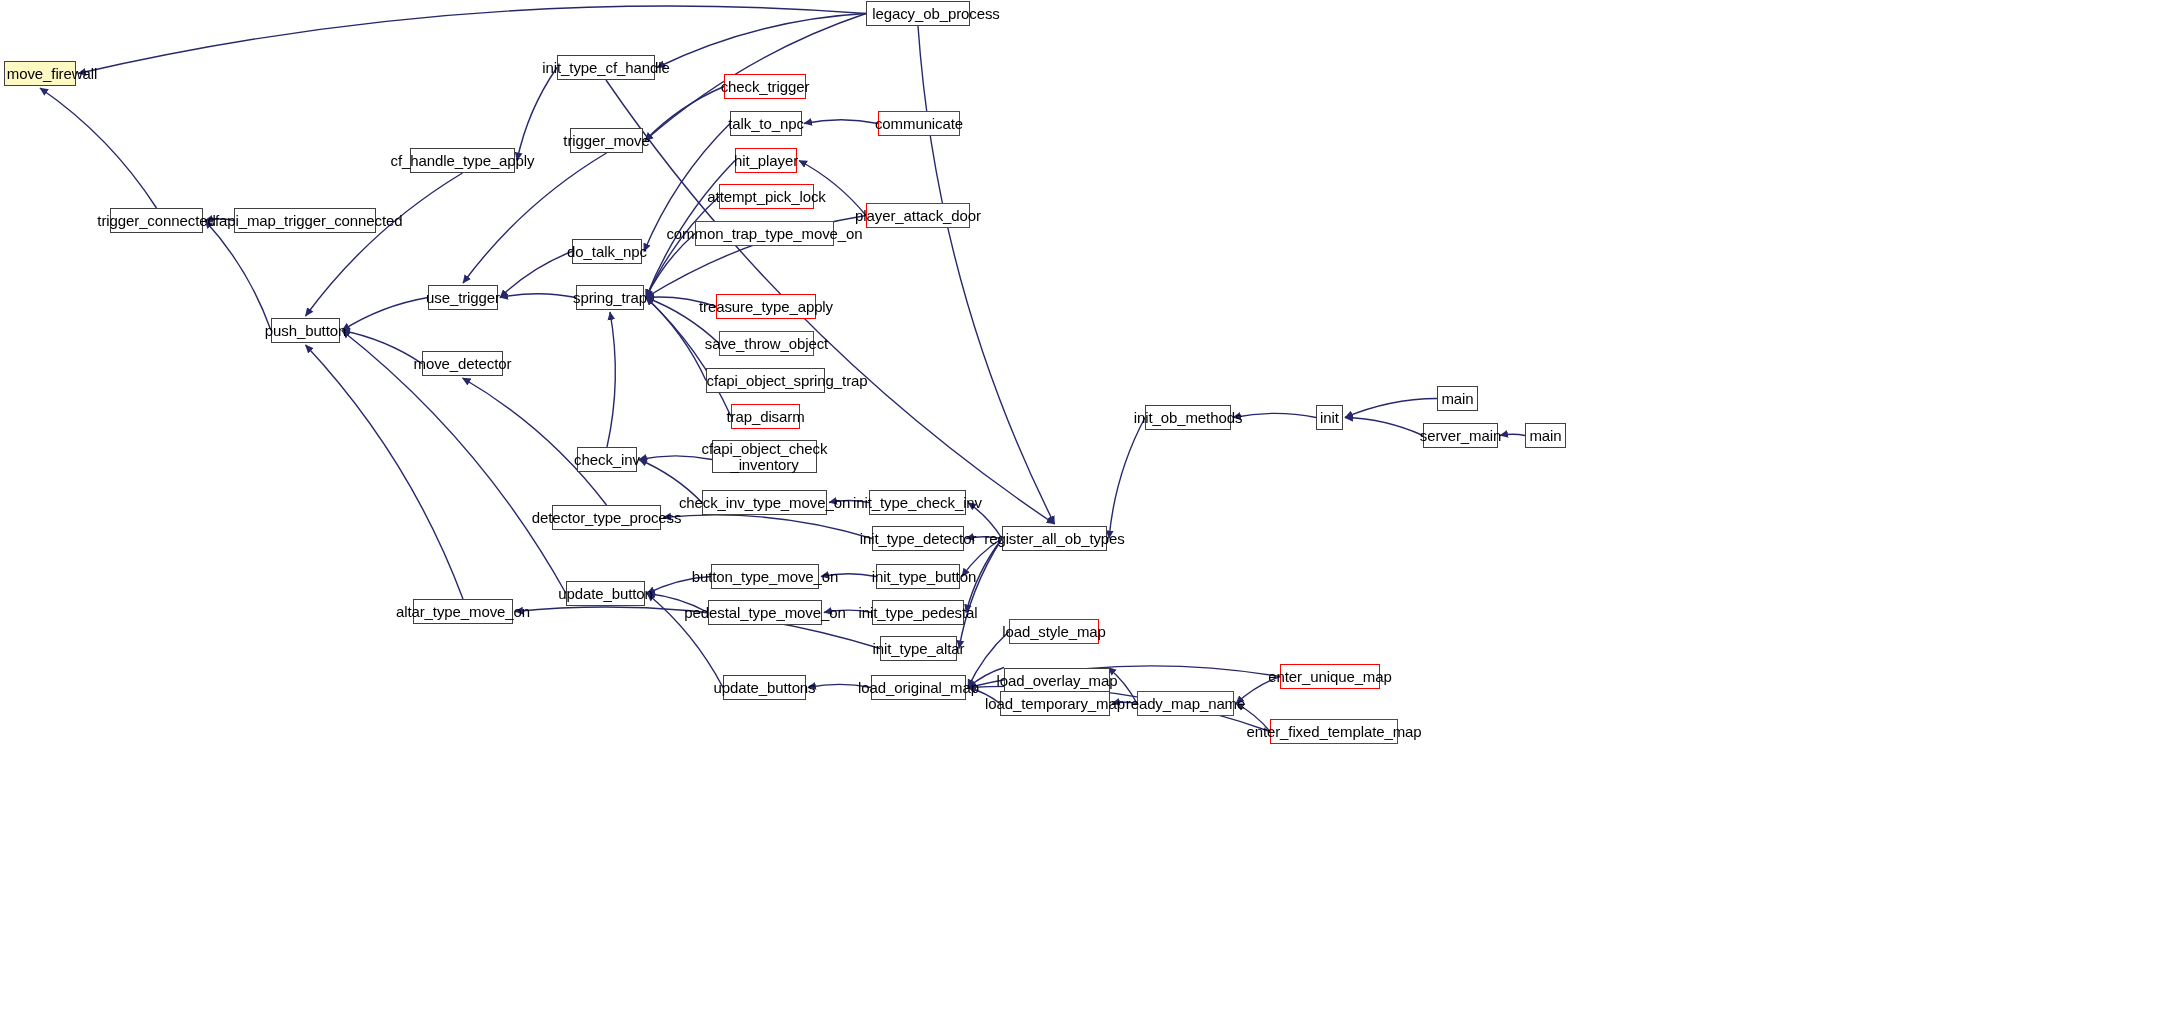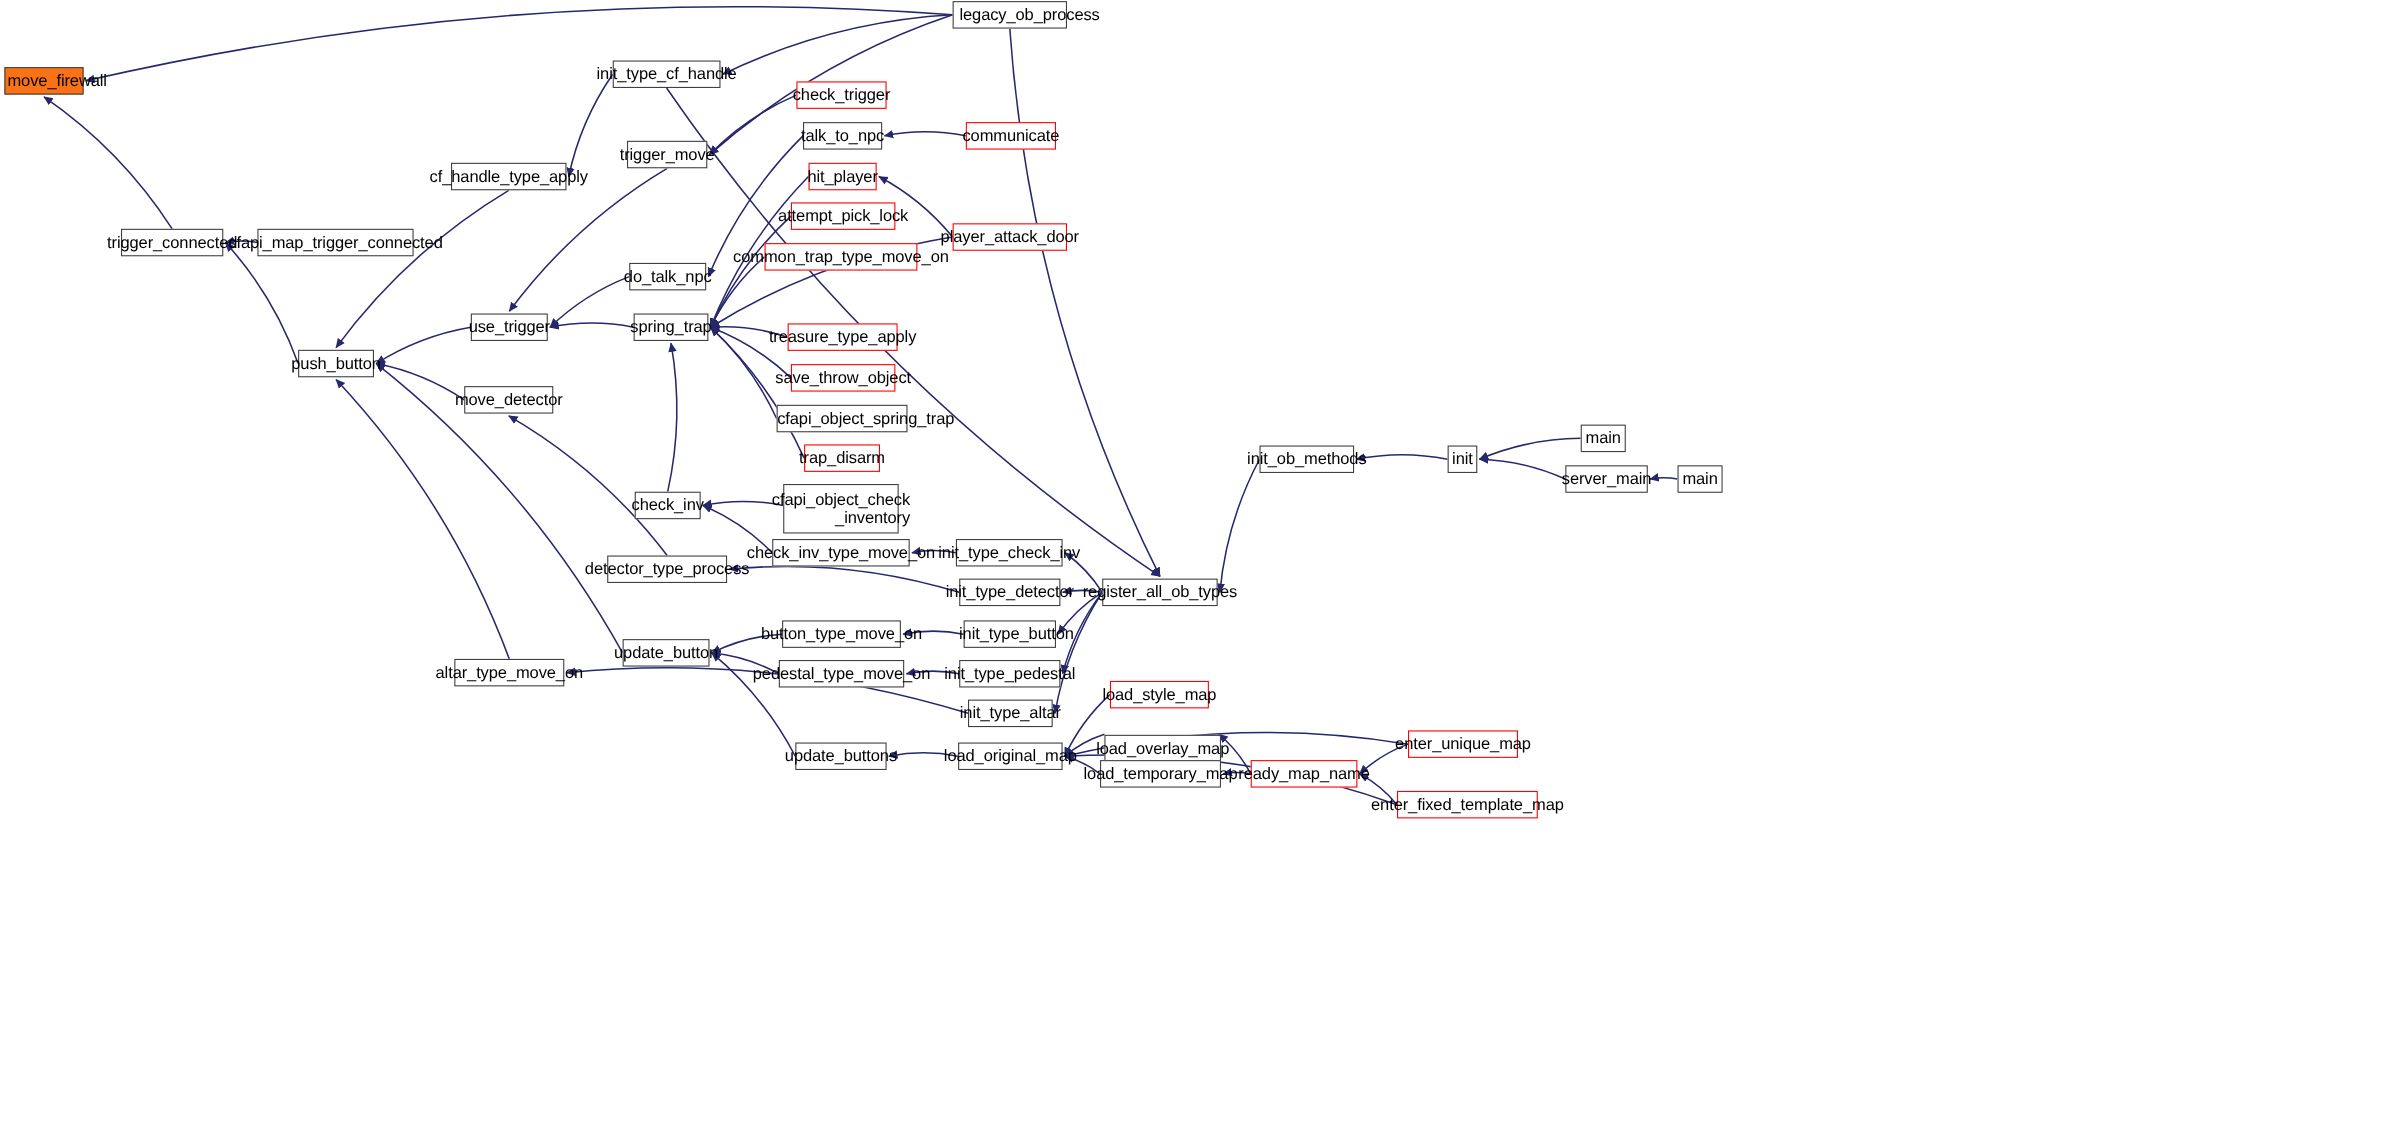--- a/index.html
+++ b/index.html
@@ -14,21 +14,21 @@
     background:#ffffff;
     border:1px solid #404040;
     color:#000000;
     font-size:15px;
     line-height:1.04;
     white-space:pre-line;
     letter-spacing:-0.1px;
     font-family:"Liberation Sans", sans-serif;
   }
   .node.red{border-color:#ff0000;}
-  .node.highlight{background:#f97316;border-color:#404040;padding-left:24px;}
+  .node.highlight{background:#fef9c3;border-color:#404040;padding-left:24px;}
   .node span{display:block;padding:0 3px;}
 </style>
 </head>
 <body>
 
 <div id="graph-root">
   <svg class="edges" viewBox="0 0 2165 1036">
     <defs>
       <marker id="ah" markerWidth="9" markerHeight="9" refX="8" refY="4.5" orient="auto" markerUnits="userSpaceOnUse">
         <path d="M0,0.6 L8.6,4.5 L0,8.4 Z" fill="#27286b"></path>
@@ -121,21 +121,21 @@
       <div class="node red" style="left: 719px; top: 331px; width: 95px; height: 25px;"><span>save_throw_object</span></div>
       <div class="node" style="left: 422px; top: 351px; width: 81px; height: 25px;"><span>move_detector</span></div>
       <div class="node" style="left: 706px; top: 368px; width: 119px; height: 25px; padding-left: 43px;"><span>cfapi_object_spring_trap</span></div>
       <div class="node" style="left: 1145px; top: 405px; width: 86px; height: 25px;"><span>init_ob_methods</span></div>
       <div class="node" style="left: 1316px; top: 405px; width: 27px; height: 25px;"><span>init</span></div>
       <div class="node" style="left: 1437px; top: 386px; width: 41px; height: 25px;"><span>main</span></div>
       <div class="node red" style="left: 731px; top: 404px; width: 69px; height: 25px;"><span>trap_disarm</span></div>
       <div class="node" style="left: 1423px; top: 423px; width: 75px; height: 25px;"><span>server_main</span></div>
       <div class="node" style="left: 1525px; top: 423px; width: 41px; height: 25px;"><span>main</span></div>
       <div class="node" style="left: 577px; top: 447px; width: 60px; height: 25px;"><span>check_inv</span></div>
-      <div class="node" style="left: 712px; top: 440px; width: 105px; height: 45px; text-align: right;"><span>cfapi_object_check
+      <div class="node" style="left: 712px; top: 440px; width: 105px; height: 33px;"><span>cfapi_object_check
 _inventory</span></div>
       <div class="node" style="left: 702px; top: 490px; width: 125px; height: 25px;"><span>check_inv_type_move_on</span></div>
       <div class="node" style="left: 869px; top: 490px; width: 97px; height: 25px;"><span>init_type_check_inv</span></div>
       <div class="node" style="left: 552px; top: 505px; width: 109px; height: 25px;"><span>detector_type_process</span></div>
       <div class="node" style="left: 872px; top: 526px; width: 92px; height: 25px;"><span>init_type_detector</span></div>
       <div class="node" style="left: 1002px; top: 526px; width: 105px; height: 25px;"><span>register_all_ob_types</span></div>
       <div class="node" style="left: 711px; top: 564px; width: 108px; height: 25px;"><span>button_type_move_on</span></div>
       <div class="node" style="left: 876px; top: 564px; width: 84px; height: 25px; padding-left: 12px;"><span>init_type_button</span></div>
       <div class="node" style="left: 566px; top: 581px; width: 79px; height: 25px;"><span>update_button</span></div>
       <div class="node" style="left: 708px; top: 600px; width: 114px; height: 25px;"><span>pedestal_type_move_on</span></div>

